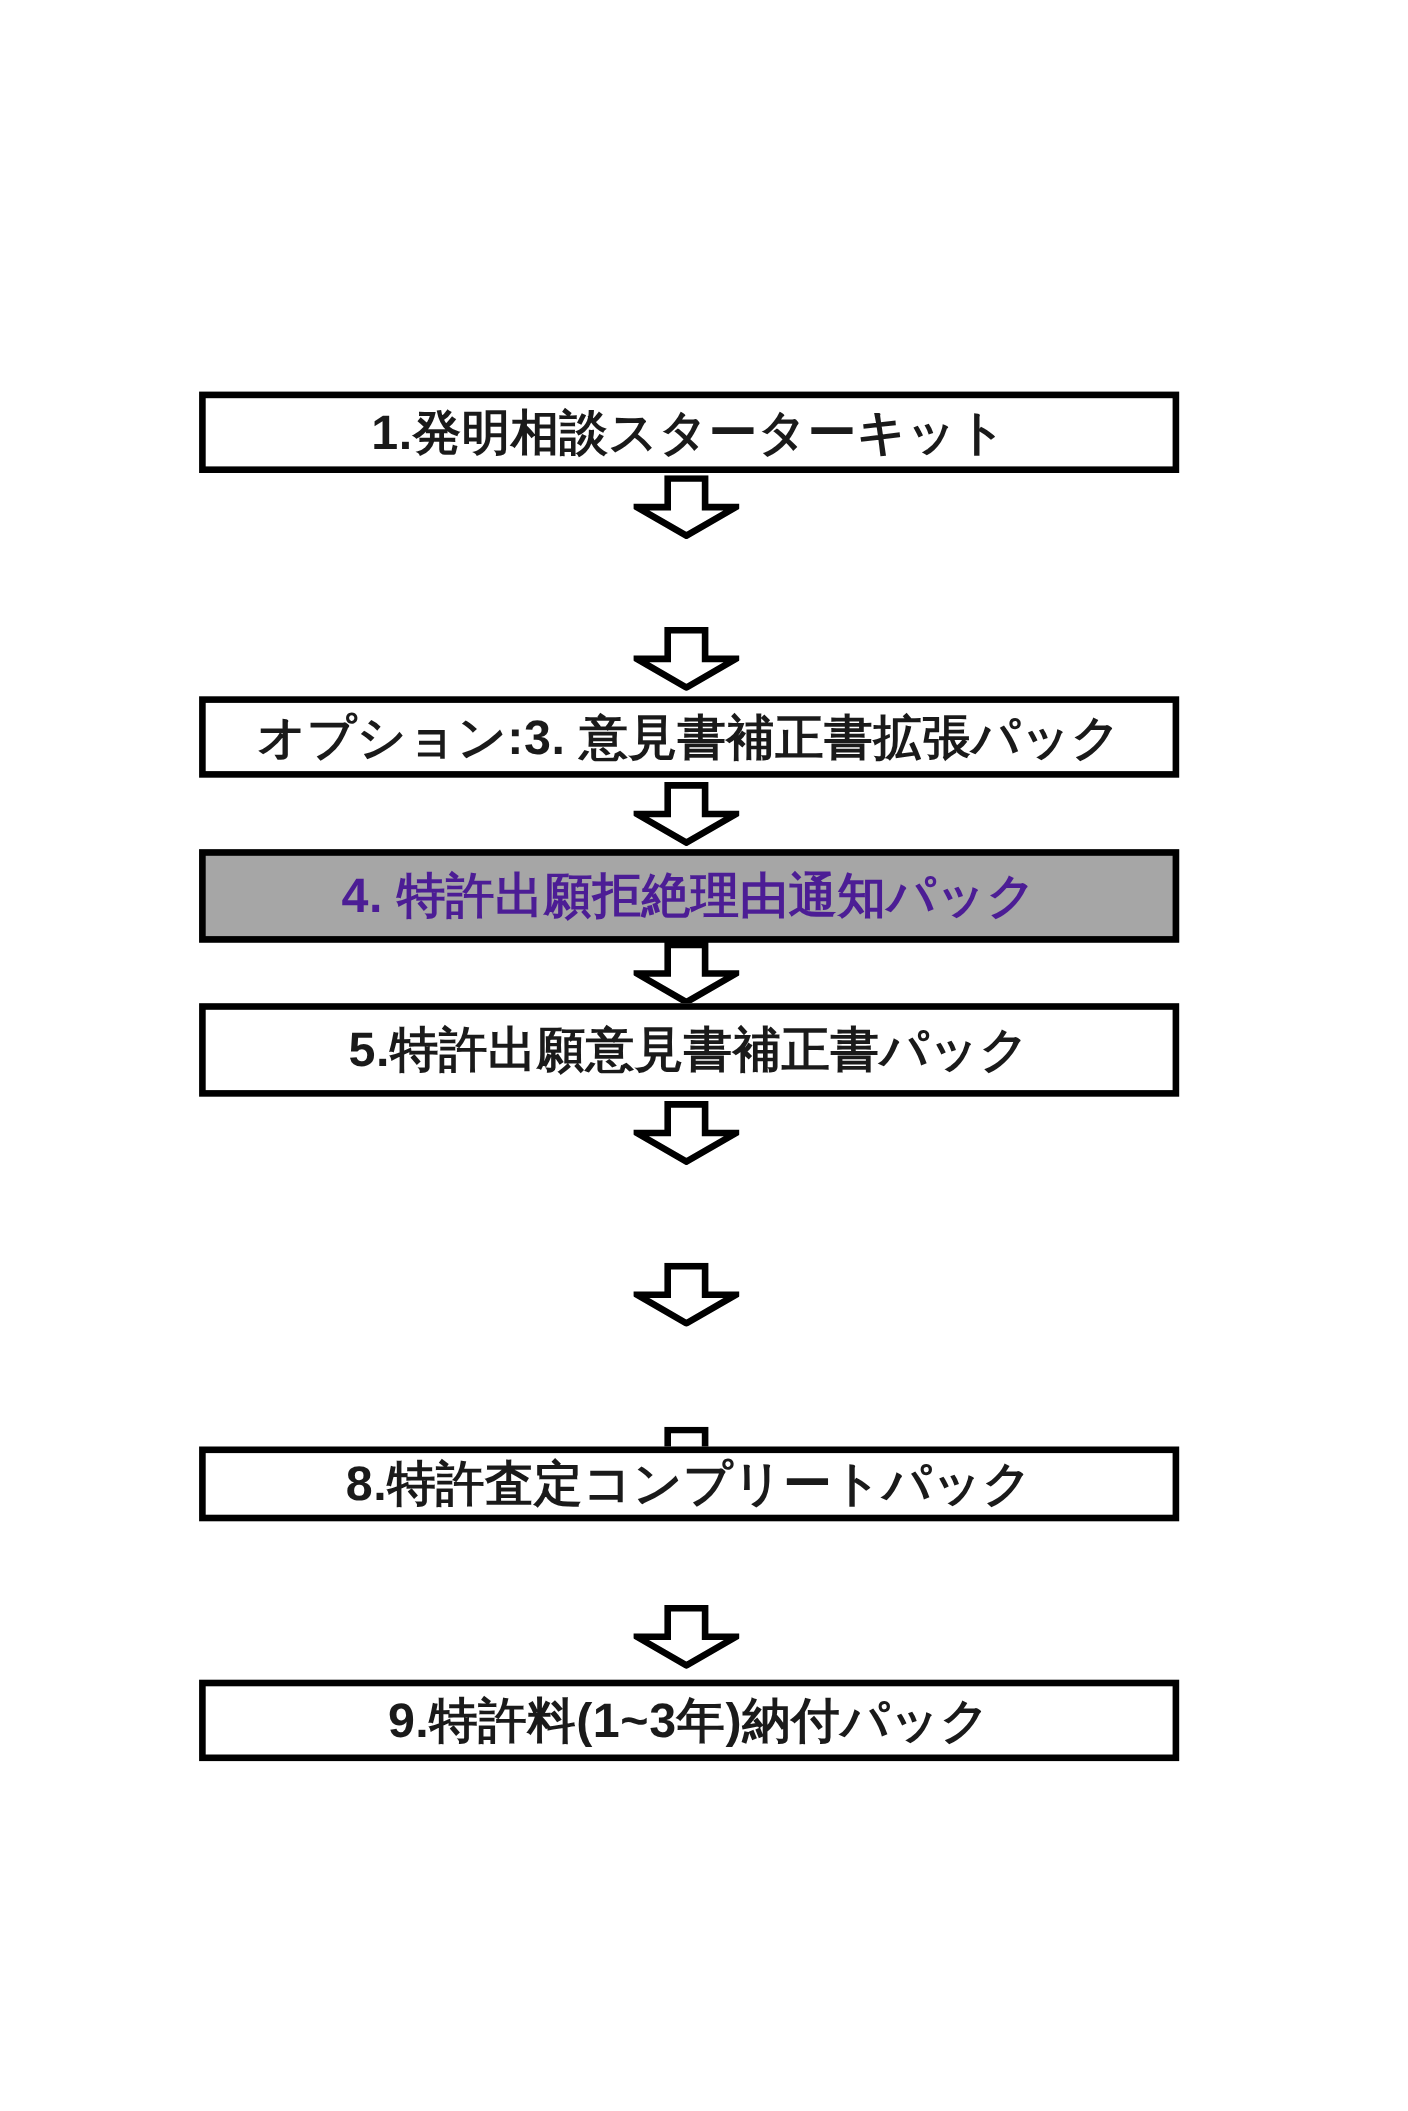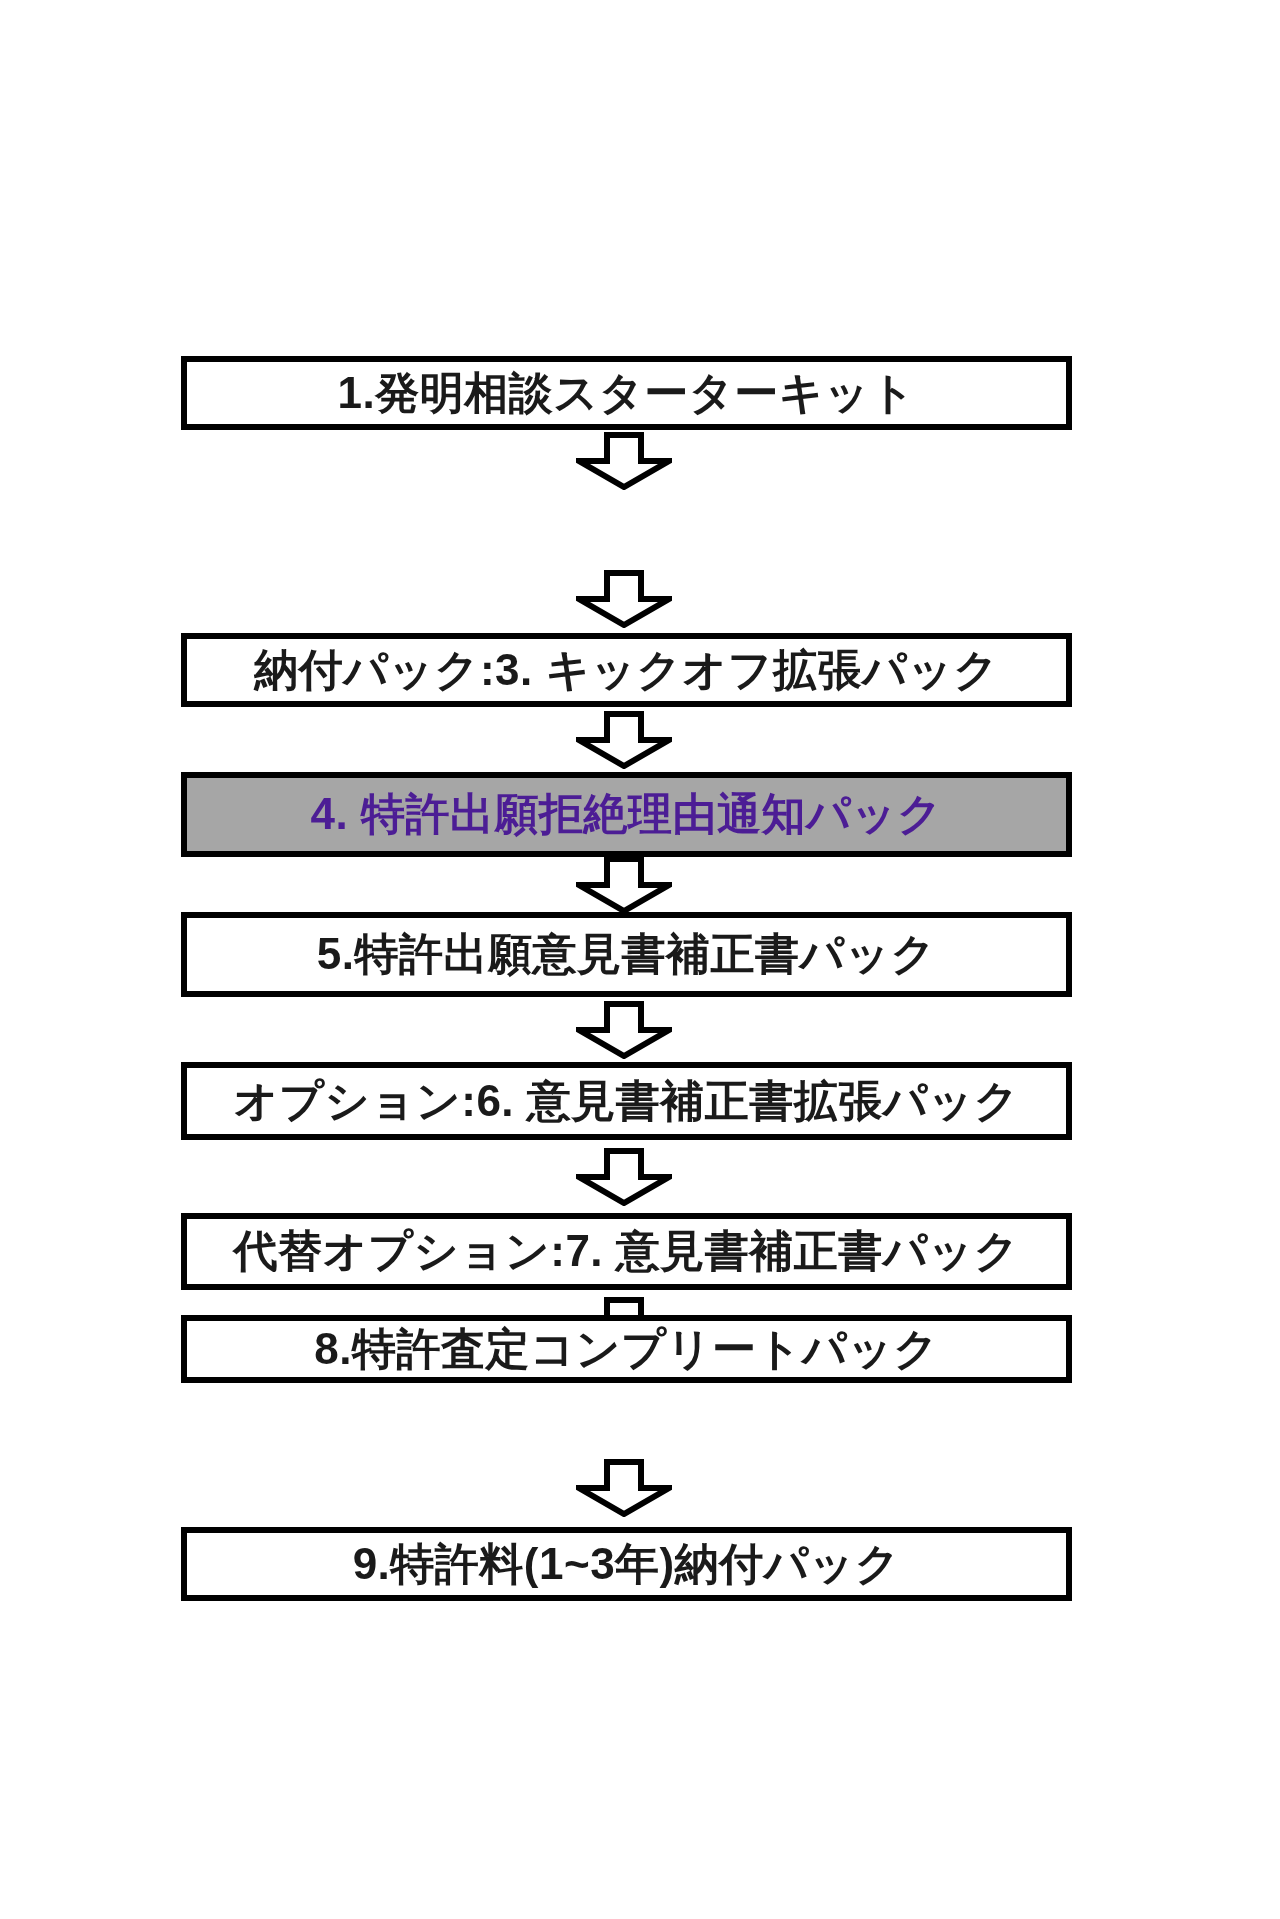--- a/index.html
+++ b/index.html
@@ -66,21 +66,21 @@
   <svg class="arrow" style="top:432px">
       <use href="#blockArrow"></use>
     </svg>
 
 
   <svg class="arrow" style="top:570px">
       <use href="#blockArrow"></use>
     </svg>
 
   <div class="step" style="top:633px;height:74px">
-    <span class="label">納付パック:3. キックオフ拡張パック</span>
+    <span class="label">オプション:3. 意見書補正書拡張パック</span>
   </div>
 
   <svg class="arrow" style="top:711px">
       <use href="#blockArrow"></use>
     </svg>
 
   <div class="step highlight" style="top:772px;height:85px">
     <span class="label">4. 特許出願拒絶理由通知パック</span>
   </div>
 
@@ -89,31 +89,25 @@
     </svg>
 
   <div class="step" style="top:912px;height:85px">
     <span class="label">5.特許出願意見書補正書パック</span>
   </div>
 
   <svg class="arrow" style="top:1001px">
       <use href="#blockArrow"></use>
     </svg>
 
-  <div class="step" style="top:1062px;height:78px">
-    <span class="label">オプション:6. 意見書補正書拡張パック</span>
-  </div>
 
   <svg class="arrow" style="top:1148px">
       <use href="#blockArrow"></use>
     </svg>
 
-  <div class="step" style="top:1213px;height:77px">
-    <span class="label">代替オプション:7. 意見書補正書パック</span>
-  </div>
 
   <svg class="arrow" style="top:1297px">
       <use href="#blockArrow"></use>
     </svg>
 
   <div class="step" style="top:1315px;height:68px">
     <span class="label">8.特許査定コンプリートパック</span>
   </div>
 
   <svg class="arrow" style="top:1459px">

